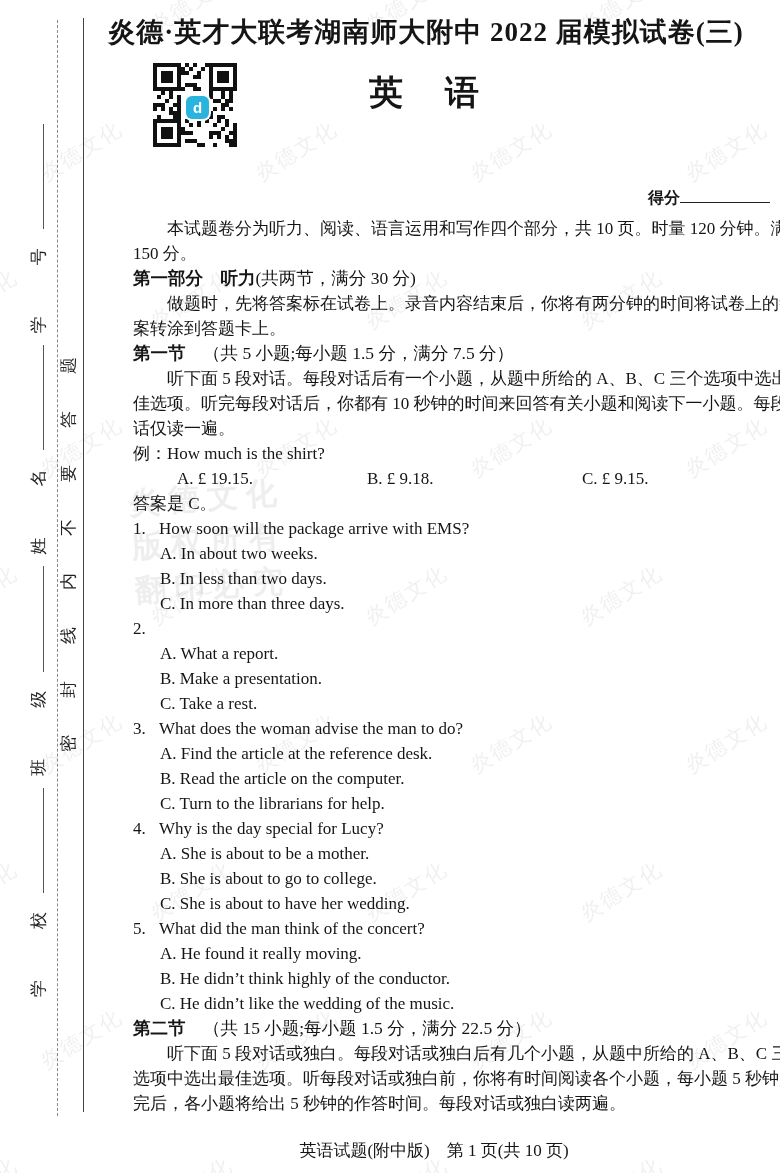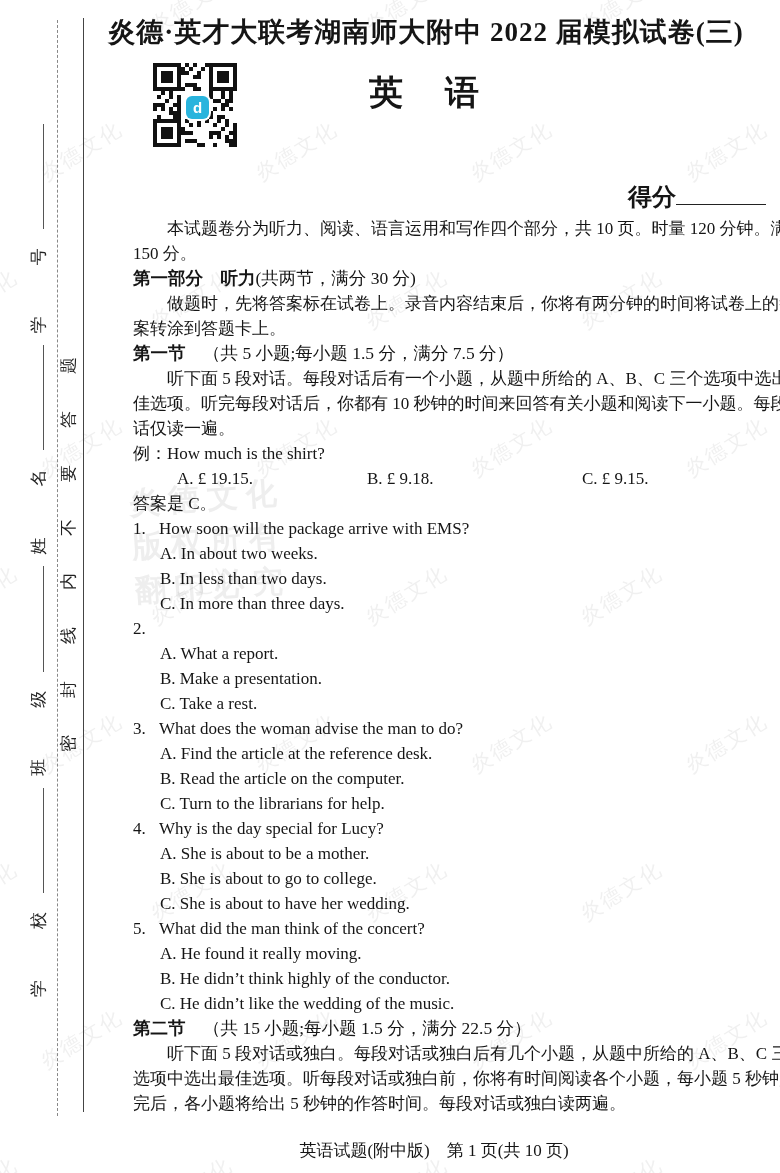--- a/index.html
+++ b/index.html
@@ -37,21 +37,21 @@
       font-family:"Liberation Serif","DejaVu Serif",serif;}
   .qr{position:absolute;left:153px;top:63px;width:88px;height:88px;z-index:3;background:#fff;}
   .qr .mod{position:absolute;background:#111;}
   .qr-logo{position:absolute;left:33px;top:33px;width:23px;height:23px;background:#29b4dd;
       border-radius:6px;z-index:4;display:flex;align-items:center;justify-content:center;
       color:#fff;font-weight:bold;font-size:15px;font-family:"Liberation Sans",sans-serif;
       box-shadow:0 0 0 2px #fff;}
   .subject{position:absolute;left:90px;top:80px;width:672px;text-align:center;
       font-size:34px;font-weight:bold;z-index:3;
       font-family:"Liberation Sans","DejaVu Sans",sans-serif;letter-spacing:4px;}
-  .score{position:absolute;left:628px;top:184px;z-index:3;font-weight:bold;font-size:24px;
+  .score{position:absolute;left:648px;top:184px;z-index:3;font-weight:bold;font-size:16px;
       font-family:"Liberation Sans","DejaVu Sans",sans-serif;}
   .score-line{display:inline-block;width:90px;border-bottom:1.6px solid #222;height:18px;}
   
   .content{position:absolute;left:96px;top:216px;width:676px;z-index:3;margin-left:37px;}
   .content p{margin:0;text-indent:2em;}
   .h-part,.h-sec{margin:0;font-size:17.5px;}
   .h-bold{font-weight:bold;font-family:"Liberation Sans","DejaVu Sans",sans-serif;}
   .h-note{font-weight:normal;font-family:"Liberation Serif",serif;}
   .ex-line,.ans-line{margin:0;}
   .opt-row{display:flex;padding-left:44px;}

